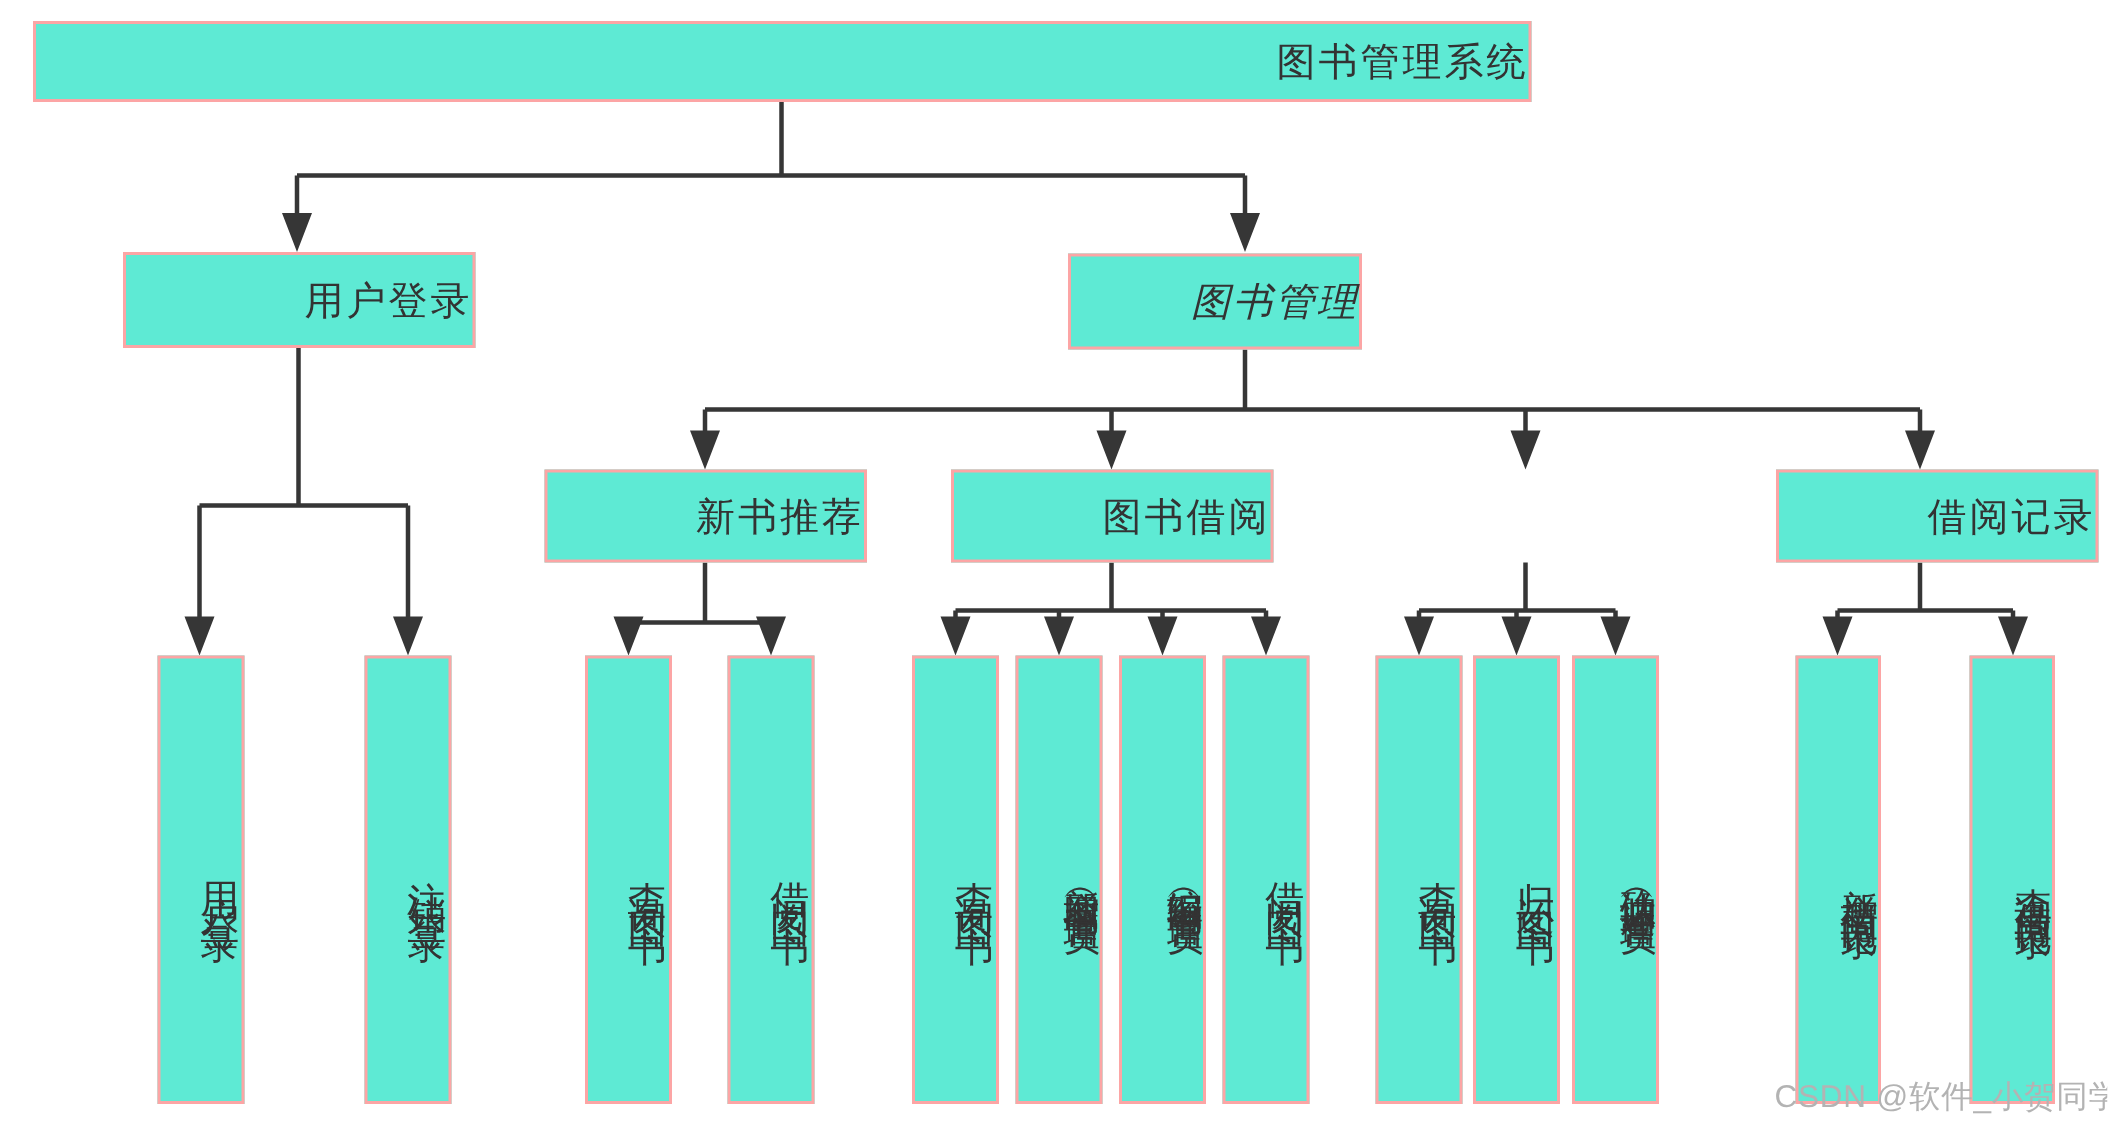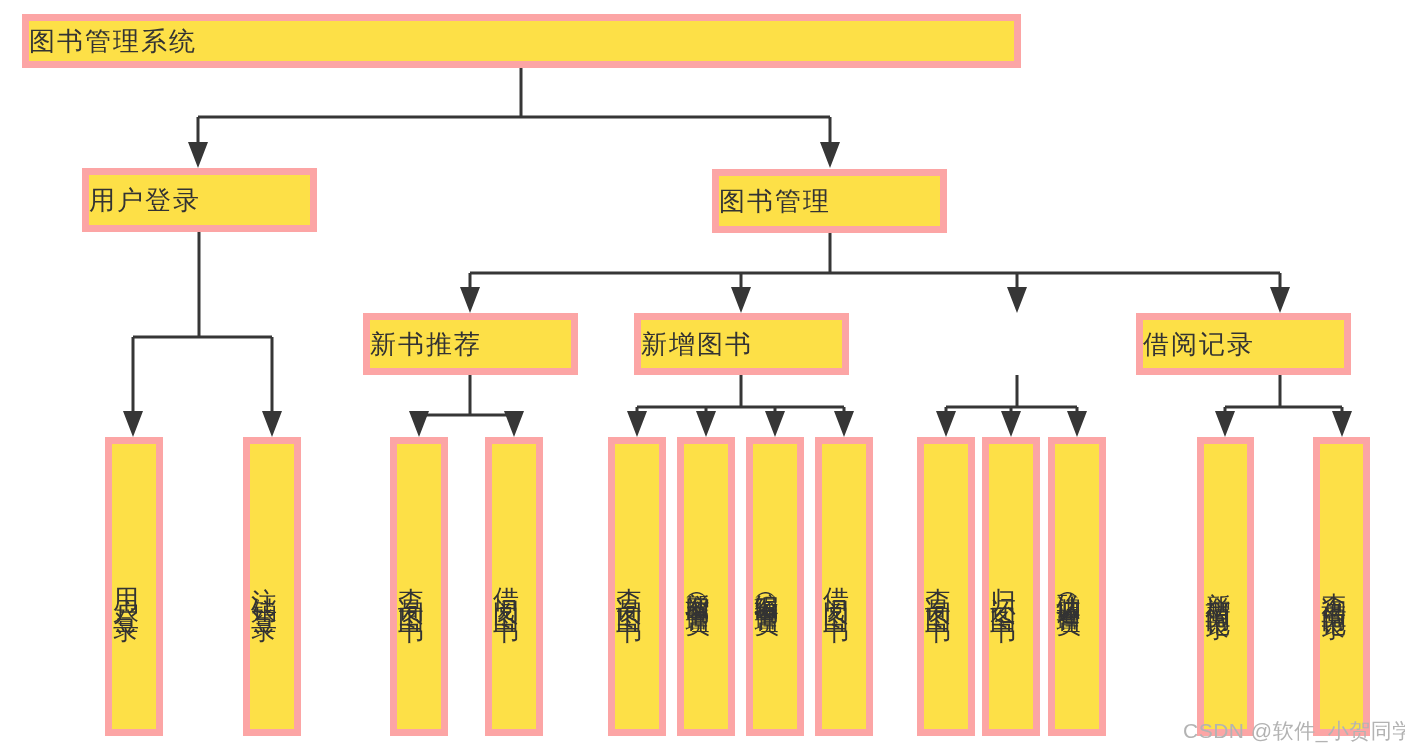--- a/index.html
+++ b/index.html
@@ -3,29 +3,29 @@
 <meta charset="utf-8">
 <style>
   html, body { margin:0; padding:0; background:#ffffff; }
   .canvas {
     position:relative; width:1405px; height:747px; background:#ffffff;
     font-family:"Liberation Sans", sans-serif; overflow:hidden;
   }
   .connector-layer { position:absolute; left:0; top:0; z-index:1; }
   .node {
     position:absolute; box-sizing:border-box; z-index:2;
-    border:7px solid #fca5a5; background:#fde047; color:#333333;
-    display:flex; align-items:center; justify-content:flex-start;
+    border:2px solid #fca5a5; background:#5eead4; color:#333333;
+    display:flex; align-items:center; justify-content:flex-end;
   }
   .h-label { font-size:26px; letter-spacing:2px; white-space:nowrap; }
   .root { left:22px;  top:14px;  width:999px; height:54px; }
   .l2a  { left:82px;  top:168px; width:235px; height:64px; }
-  .l2b  { left:712px; top:169px; width:235px; height:64px; }
+  .l2b  { left:712px; top:169px; width:196px; height:64px;font-style:italic; }
   .l3   { top:313px; width:215px; height:62px; }
-  .l3a { left:363px;font-family:Liberation Mono, monospace; } .l3b { left:634px; } .l3c { left:910px; } .l3d { left:1136px; }
+  .l3a { left:363px;font-family:Liberation Mono, monospace; } .l3b { left:634px; } .l3c { left:910px; } .l3d { left:1184px; }
   .leaf { top:437px; width:58px; height:299px; }
   .leaf.w57 { width:57px; }
   .vtext {
     writing-mode:vertical-rl; text-orientation:mixed;
     font-size:26px; letter-spacing:10px; line-height:1.1; color:#333333;
   }
   .v6 { font-size:25px; letter-spacing:5px; }
   .v9 { font-size:24px; letter-spacing:3px; }
   .watermark {
     position:absolute; left:1183px; top:717px; z-index:5;
@@ -68,21 +68,21 @@
     <span class="h-label">用户登录</span>
   </div>
   <div class="node l2b">
     <span class="h-label">图书管理</span>
   </div>
 
   <div class="node l3 l3a">
     <span class="h-label">新书推荐</span>
   </div>
   <div class="node l3 l3b">
-    <span class="h-label">新增图书</span>
+    <span class="h-label">图书借阅</span>
   </div>
   <div class="node l3 l3d">
     <span class="h-label">借阅记录</span>
   </div>
 
   <div class="node leaf" style="left:105px">
     <span class="vtext">用户登录</span>
   </div>
   <div class="node leaf" style="left:243px">
     <span class="vtext">注销登录</span>

